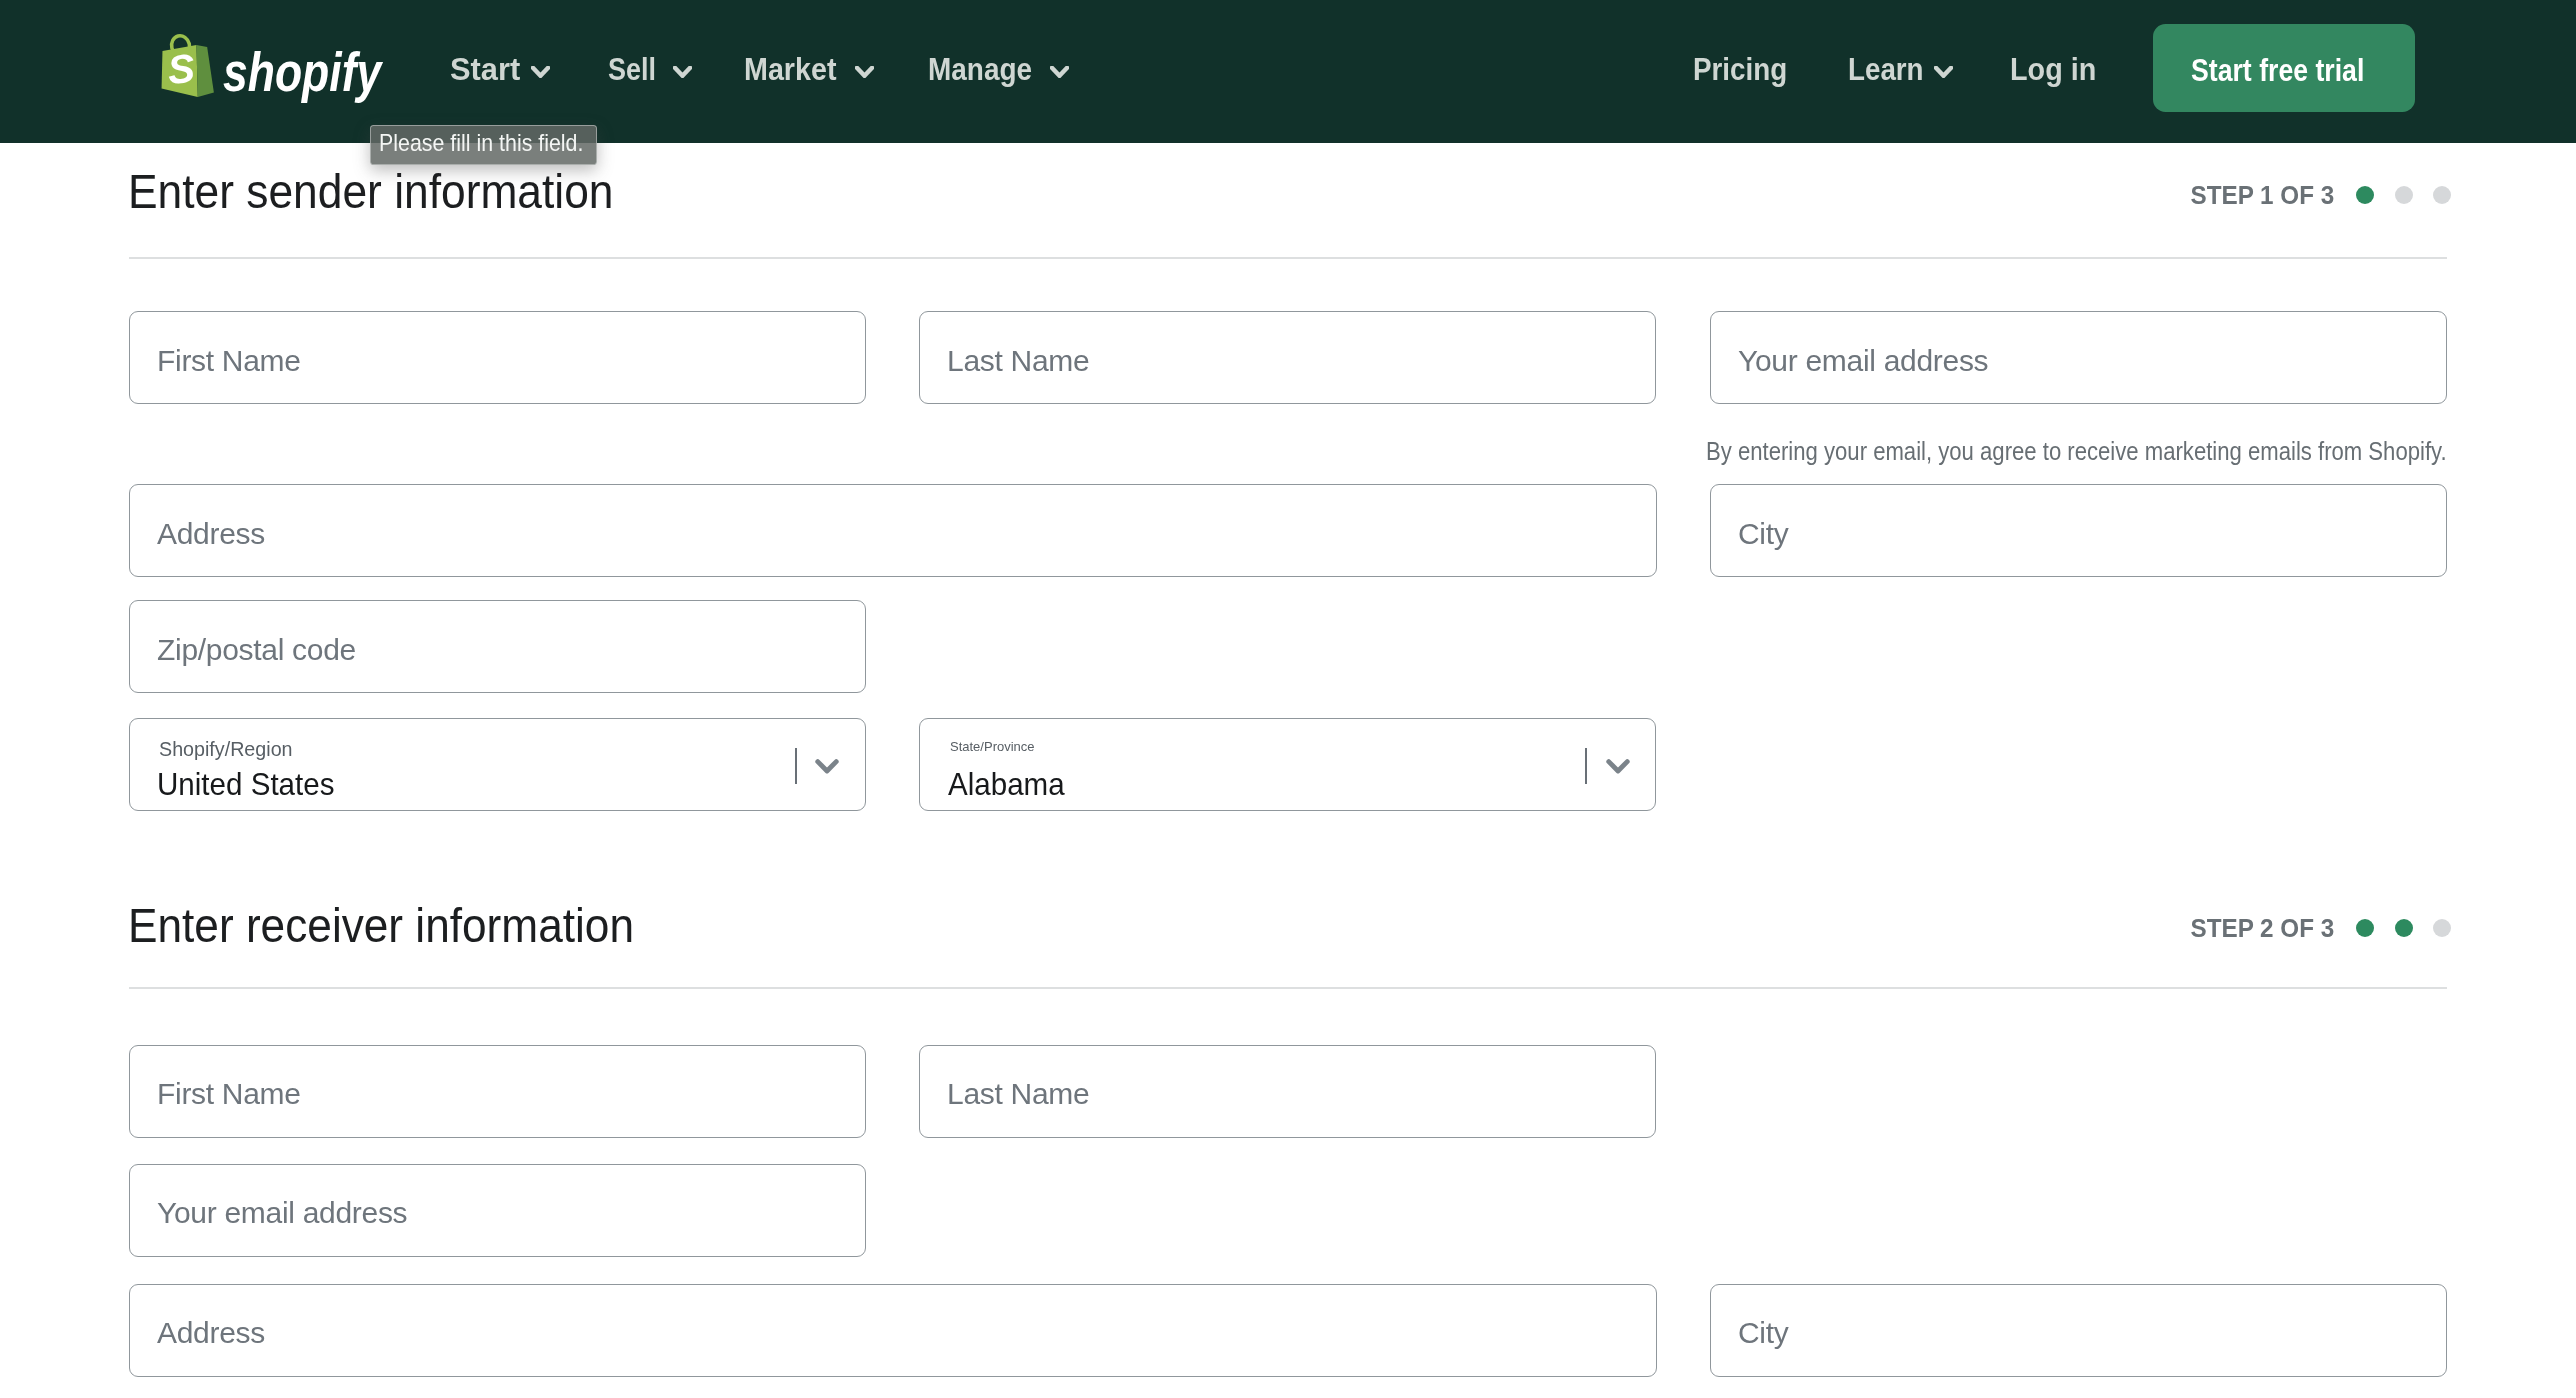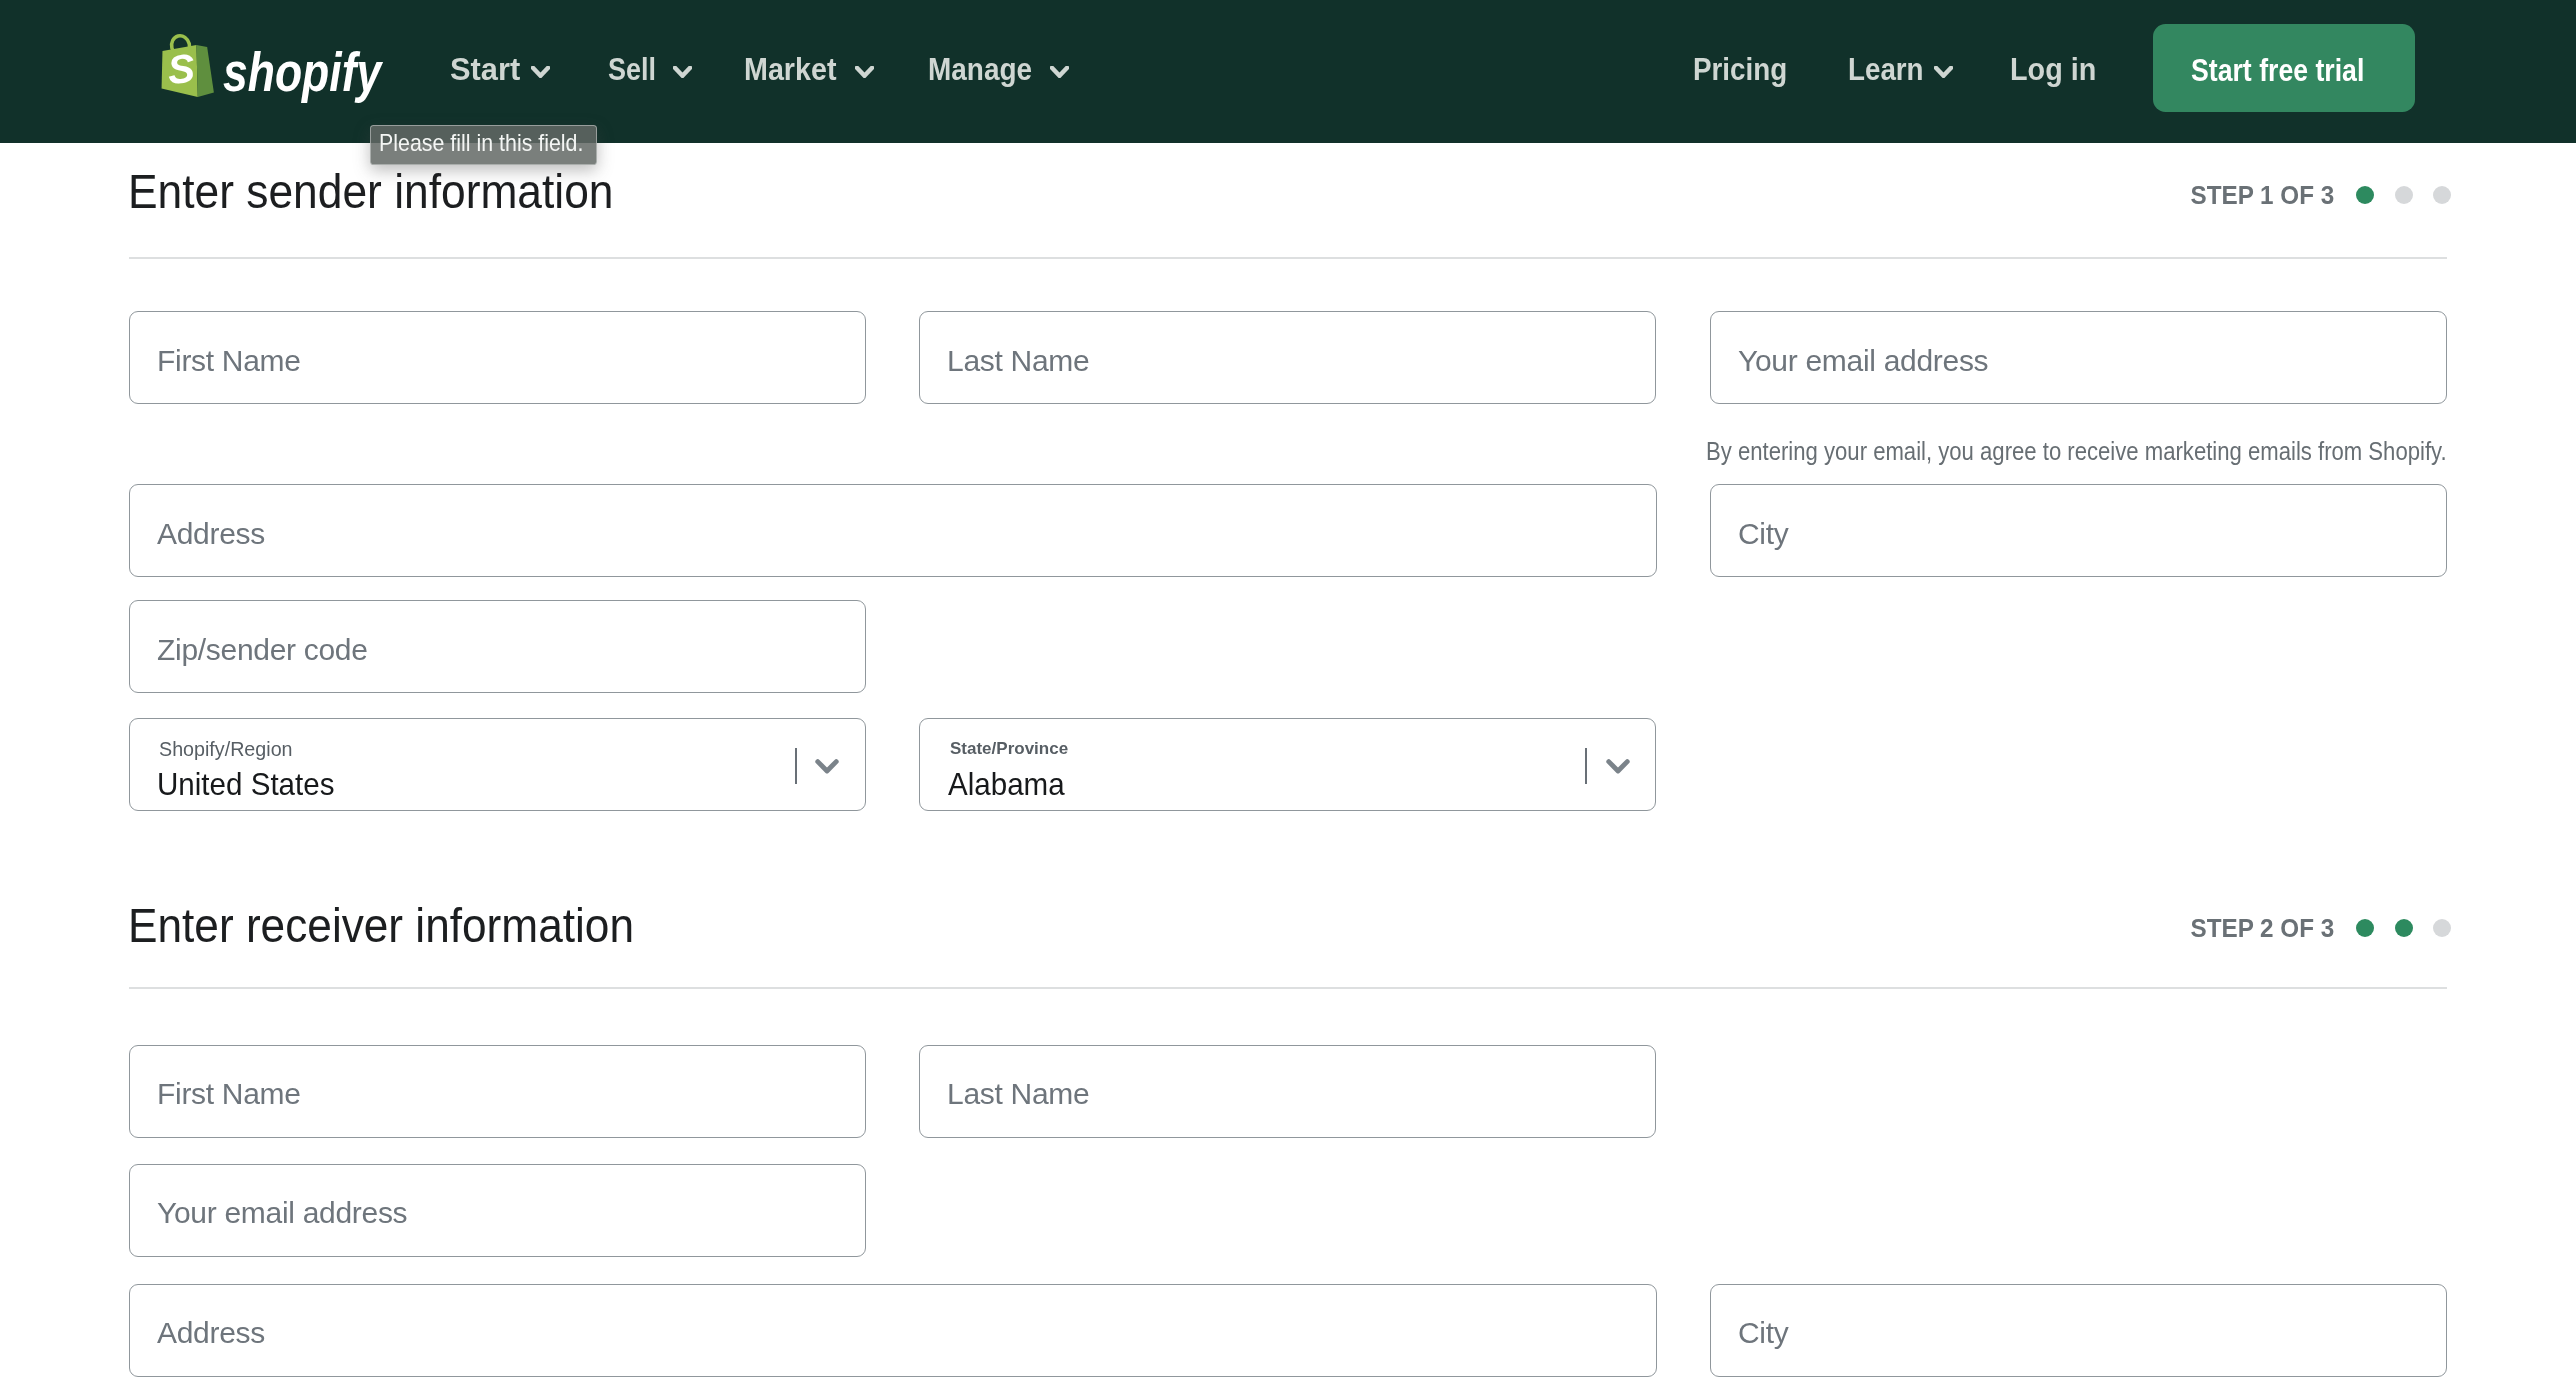--- a/index.html
+++ b/index.html
@@ -59,30 +59,30 @@
 <div class="f" style="left:919px;top:311px;width:737px;height:93px;"></div>
 <div class="t" style="font-size:30px;line-height:1;color:#6e757c;white-space:pre;letter-spacing:-0.3px;left:947px;top:346px;">Last Name</div>
 <div class="f" style="left:1710px;top:311px;width:737px;height:93px;"></div>
 <div class="t" style="font-size:30px;line-height:1;color:#6e757c;white-space:pre;letter-spacing:-0.3px;left:1738px;top:346px;">Your email address</div>
 <div class="t" style="font-size:26px;line-height:1;color:#676e73;white-space:pre;left:1706px;top:438px;transform:scaleX(0.8504);transform-origin:0 50%;">By entering your email, you agree to receive marketing emails from Shopify.</div>
 <div class="f" style="left:129px;top:484px;width:1528px;height:93px;"></div>
 <div class="t" style="font-size:30px;line-height:1;color:#6e757c;white-space:pre;letter-spacing:-0.3px;left:157px;top:519px;">Address</div>
 <div class="f" style="left:1710px;top:484px;width:737px;height:93px;"></div>
 <div class="t" style="font-size:30px;line-height:1;color:#6e757c;white-space:pre;letter-spacing:-0.3px;left:1738px;top:519px;">City</div>
 <div class="f" style="left:129px;top:600px;width:737px;height:93px;"></div>
-<div class="t" style="font-size:30px;line-height:1;color:#6e757c;white-space:pre;letter-spacing:-0.3px;left:157px;top:635px;">Zip/sender code</div>
+<div class="t" style="font-size:30px;line-height:1;color:#6e757c;white-space:pre;letter-spacing:-0.3px;left:157px;top:635px;">Zip/postal code</div>
 <div class="f" style="left:129px;top:718px;width:737px;height:93px;"></div>
 <div class="t" style="font-size:19.7px;line-height:1;color:#575e64;white-space:pre;left:159px;top:740px;">Shopify/Region</div>
 <div class="t" style="font-size:32px;line-height:1;color:#17191b;white-space:pre;left:157px;top:768px;transform:scaleX(0.9240);transform-origin:0 50%;">United States</div>
 <div style="position:absolute;left:795px;top:748px;width:2.2px;height:36px;background:#697077"></div>
 <svg style="position:absolute;left:815px;top:759px" width="24" height="15" viewBox="0 0 27 17">
     <path d="M3 3 L13.5 13.5 L24 3" fill="none" stroke="#7b838a" stroke-width="5.5" stroke-linecap="round" stroke-linejoin="round"></path>
   </svg>
 <div class="f" style="left:919px;top:718px;width:737px;height:93px;"></div>
-<div class="t" style="font-size:17px;line-height:1;color:#575e64;white-space:pre;left:950px;top:740px;font-weight:bold;">State/Province</div>
+<div class="t" style="font-size:13px;line-height:1;color:#575e64;white-space:pre;left:950px;top:740px;">State/Province</div>
 <div class="t" style="font-size:32px;line-height:1;color:#17191b;white-space:pre;left:948px;top:768px;transform:scaleX(0.9240);transform-origin:0 50%;">Alabama</div>
 <div style="position:absolute;left:1585px;top:748px;width:2.2px;height:36px;background:#697077"></div>
 <svg style="position:absolute;left:1606px;top:759px" width="24" height="15" viewBox="0 0 27 17">
     <path d="M3 3 L13.5 13.5 L24 3" fill="none" stroke="#7b838a" stroke-width="5.5" stroke-linecap="round" stroke-linejoin="round"></path>
   </svg>
 <div class="f" style="left:129px;top:1045px;width:737px;height:93px;"></div>
 <div class="t" style="font-size:30px;line-height:1;color:#6e757c;white-space:pre;letter-spacing:-0.3px;left:157px;top:1079px;">First Name</div>
 <div class="f" style="left:919px;top:1045px;width:737px;height:93px;"></div>
 <div class="t" style="font-size:30px;line-height:1;color:#6e757c;white-space:pre;letter-spacing:-0.3px;left:947px;top:1079px;">Last Name</div>
 <div class="f" style="left:129px;top:1164px;width:737px;height:93px;"></div>

